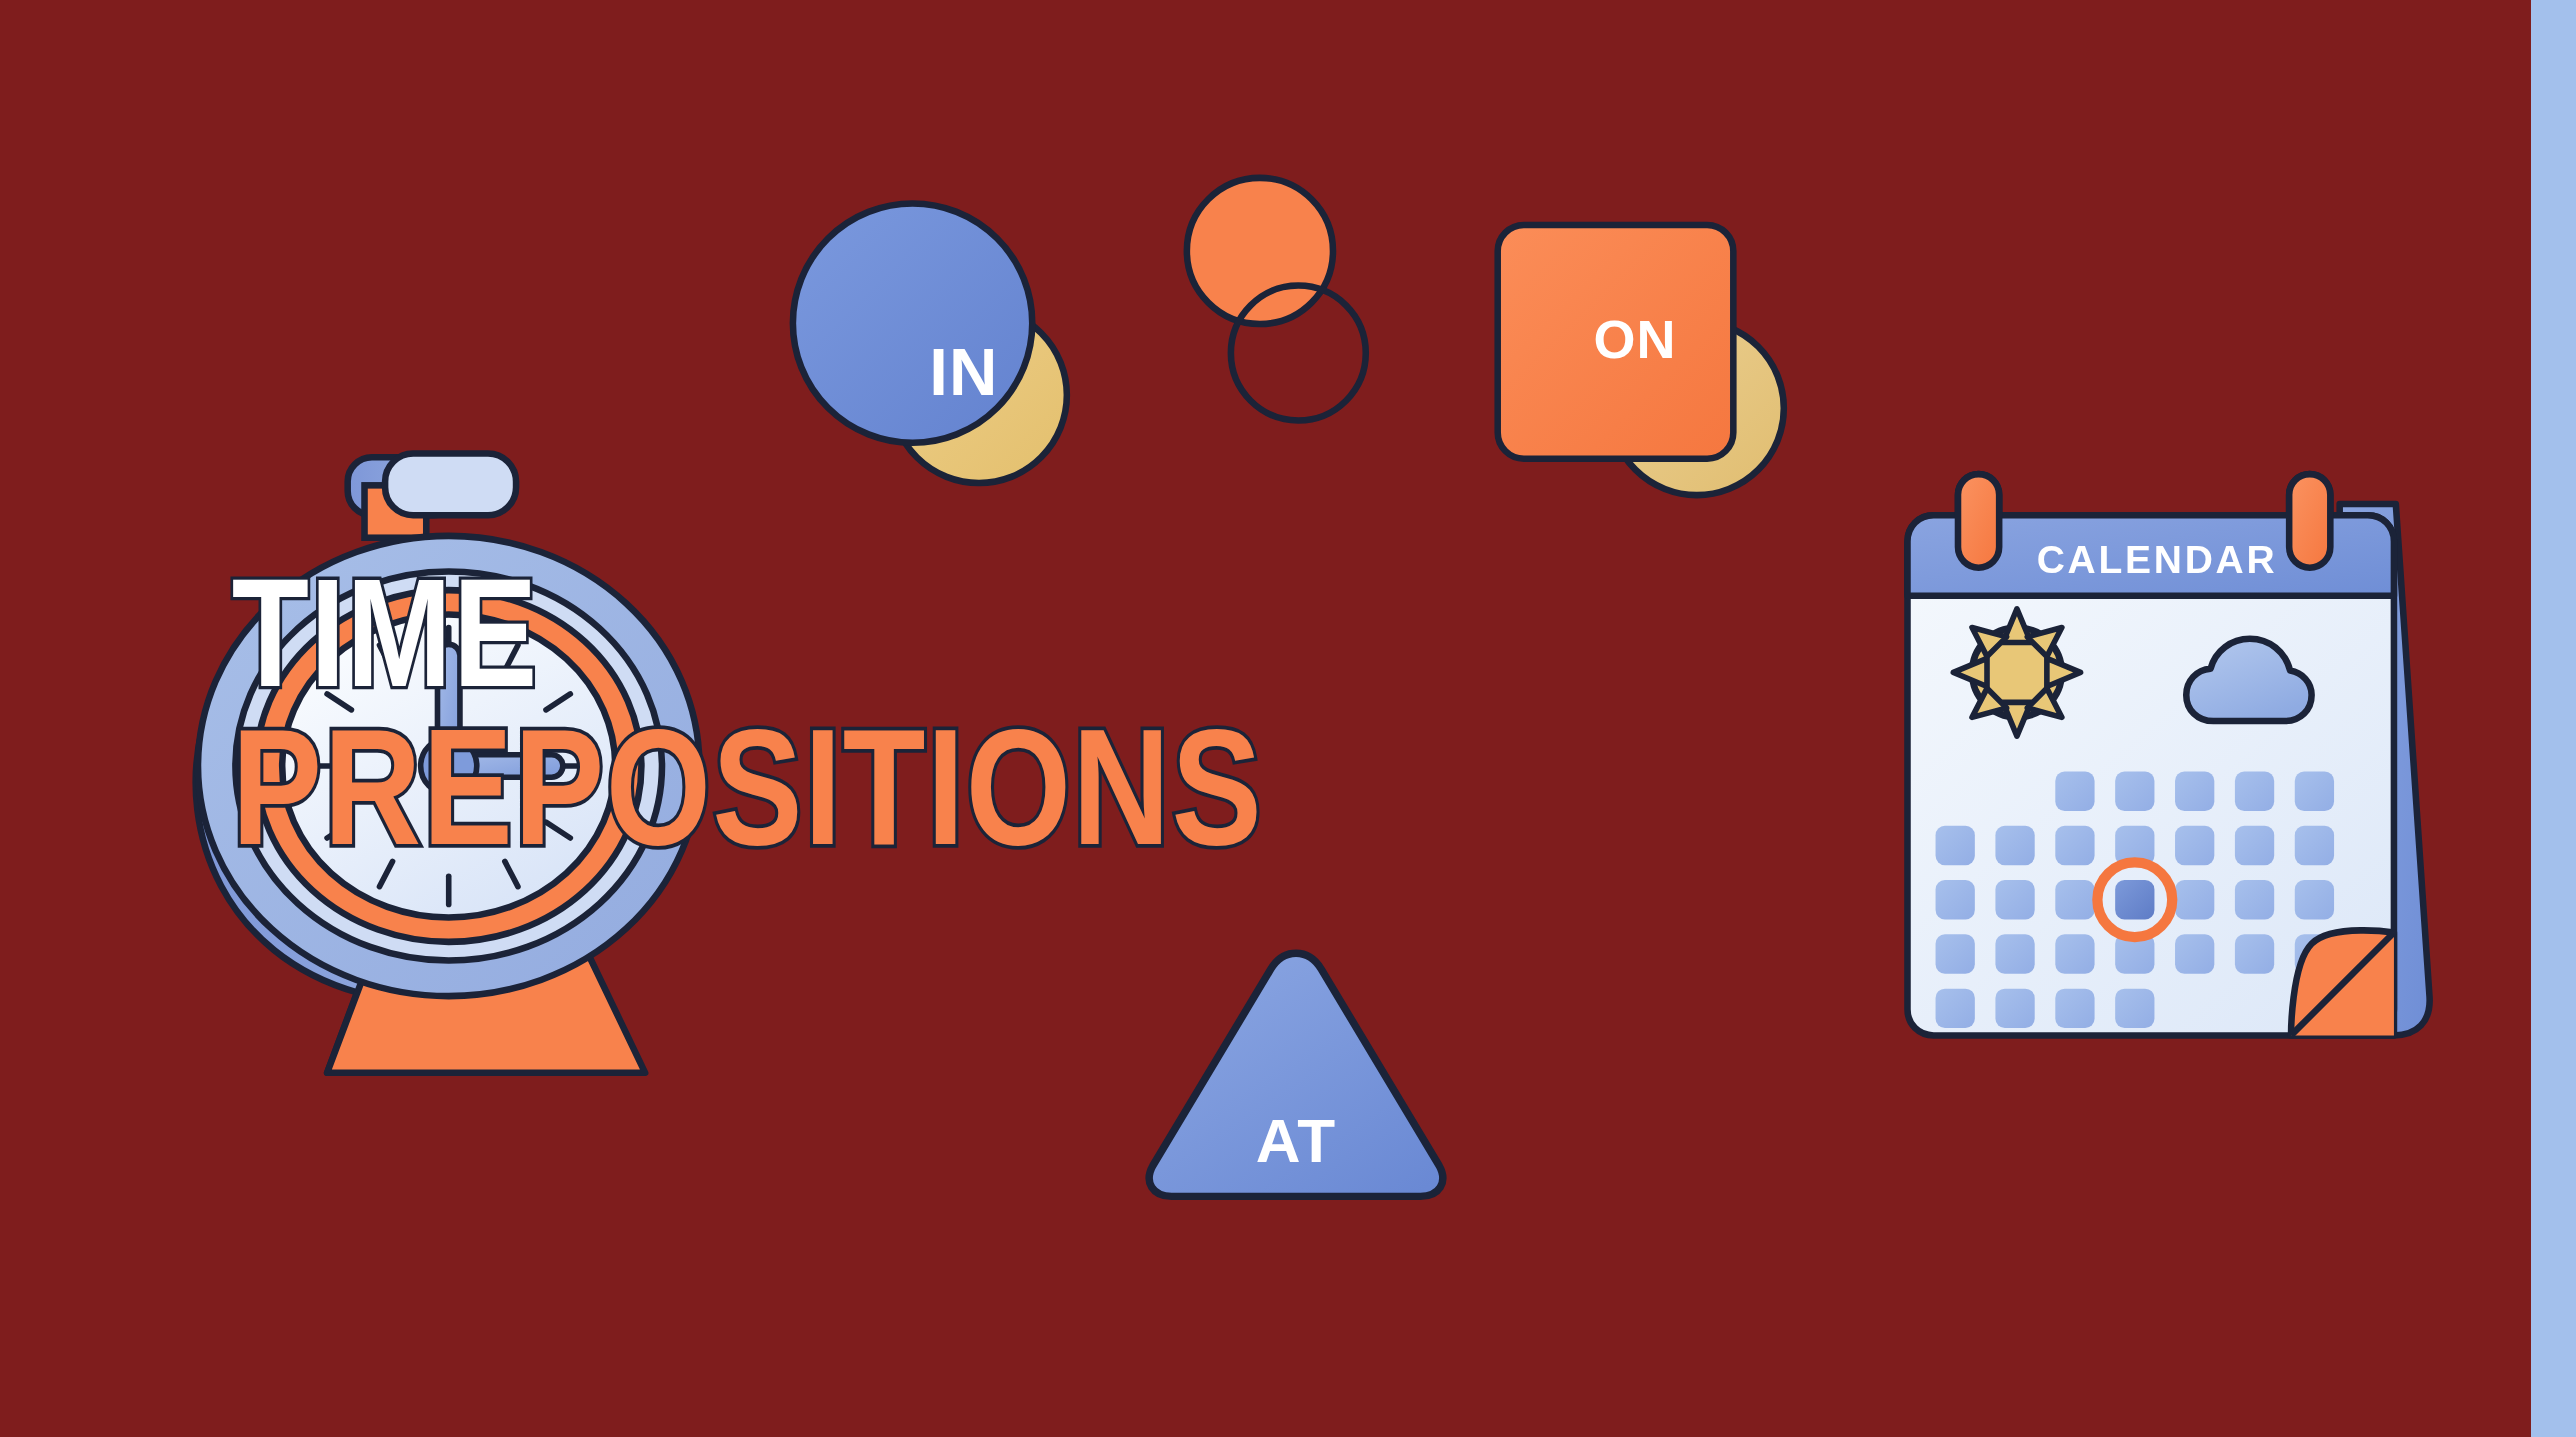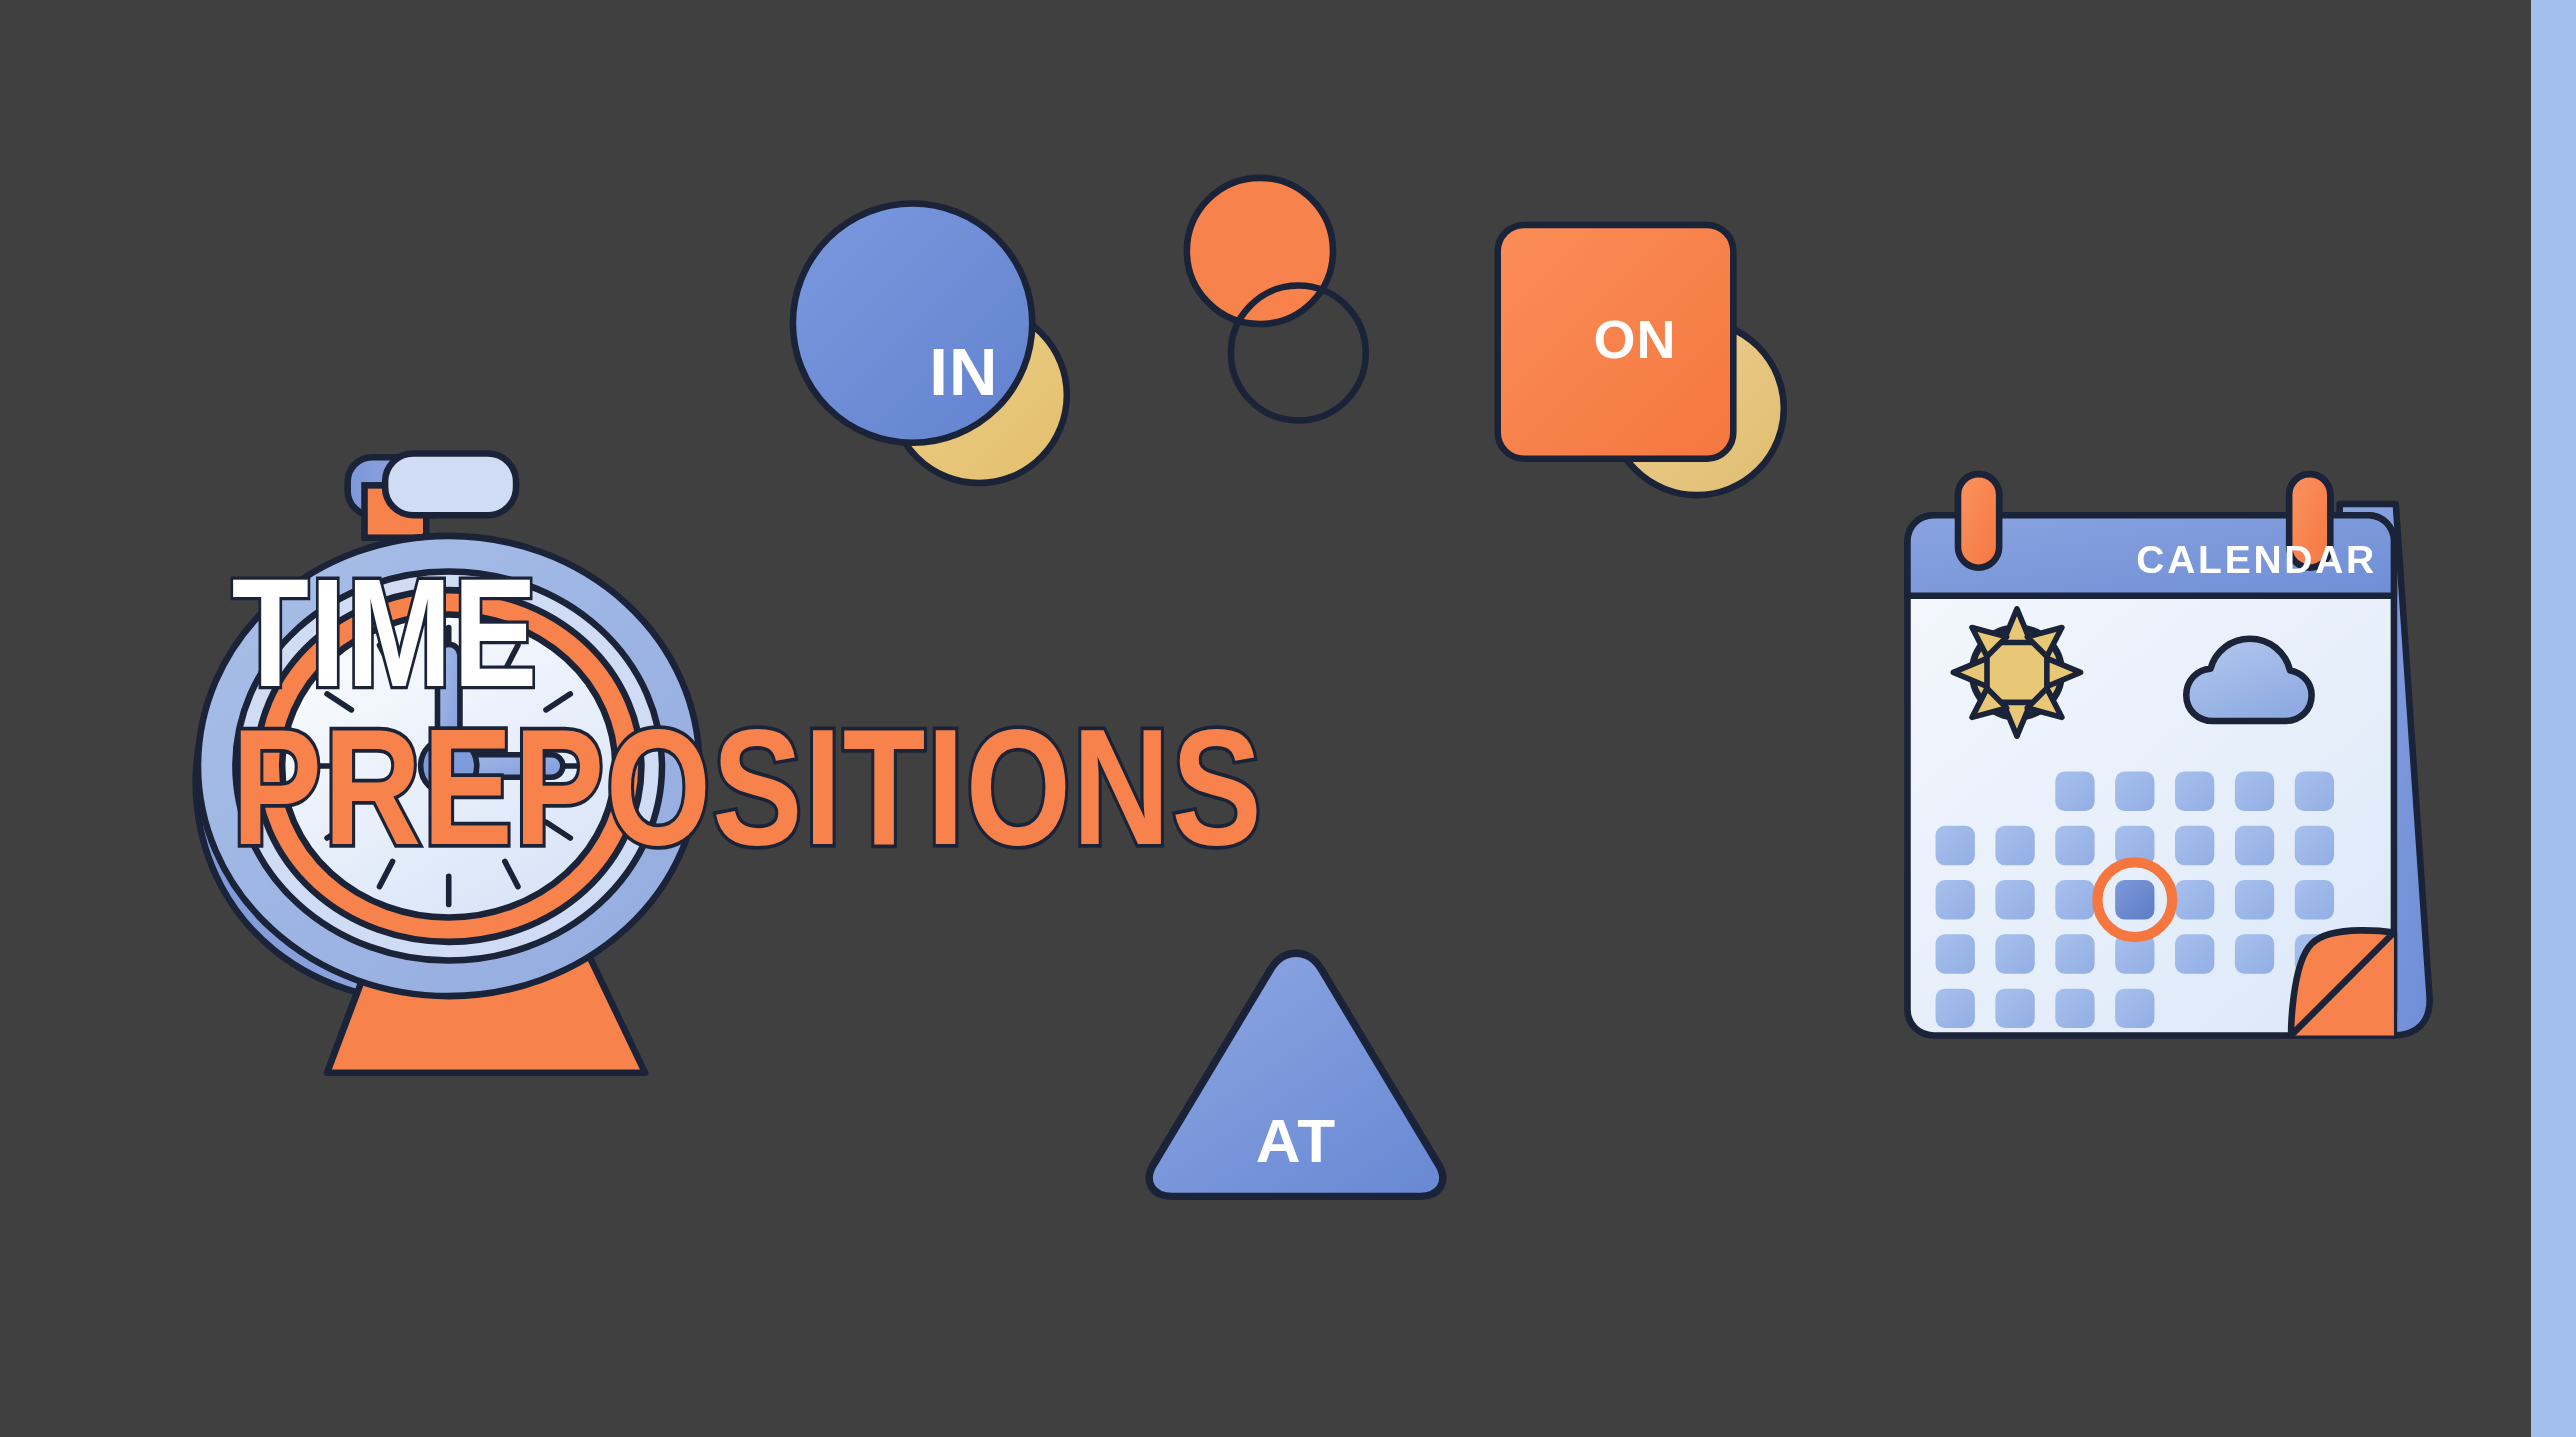--- a/index.html
+++ b/index.html
@@ -1,21 +1,21 @@
 <!DOCTYPE html>
 <html style="font-size:15px"><head>
 <meta charset="utf-8">
 <style>
   html,body{margin:0;padding:0;background:#a3c0ec;}
   body{
     width:2576px;height:1438px;overflow:hidden;position:relative;
     font-family:"Liberation Sans","DejaVu Sans",sans-serif;
     background:#a3c0ec;
   }
-  .stage{position:absolute;inset:0;width:2531px;height:1438px;background:#404040;}
+  .stage{position:absolute;inset:0;width:2531px;height:1438px;background:#7f1d1d;}
 
   
   .headline{
     position:absolute;left:0;top:562px;width:2576px;
     pointer-events:none;
   }
   .headline .line{
     display:block;line-height:.93;
     font-weight:700;letter-spacing:.01em;
     font-family:"Liberation Sans","DejaVu Sans",sans-serif;
@@ -57,21 +57,21 @@
   
   #badge-at{position:absolute;left:1123px;top:927px;width:346px;height:290px;}
   #badge-at .badge-label{top:178px;font-size:62px;}
 
   
   #clock{position:absolute;left:140px;top:431px;width:580px;height:655px;}
 
   
   #calendar{position:absolute;left:1900px;top:459px;width:580px;height:599px;}
   #calendar-title{
-    position:absolute;left:37px;top:79px;width:440px;text-align:right;
+    position:absolute;left:37px;top:79px;width:440px;text-align:center;
     color:#ffffff;font-size:39px;font-weight:700;letter-spacing:.07em;
     font-family:"Liberation Sans","DejaVu Sans",sans-serif;
   }
 </style>
 </head>
 <body>
 
 <div class="stage">
 
   <div id="clock">

